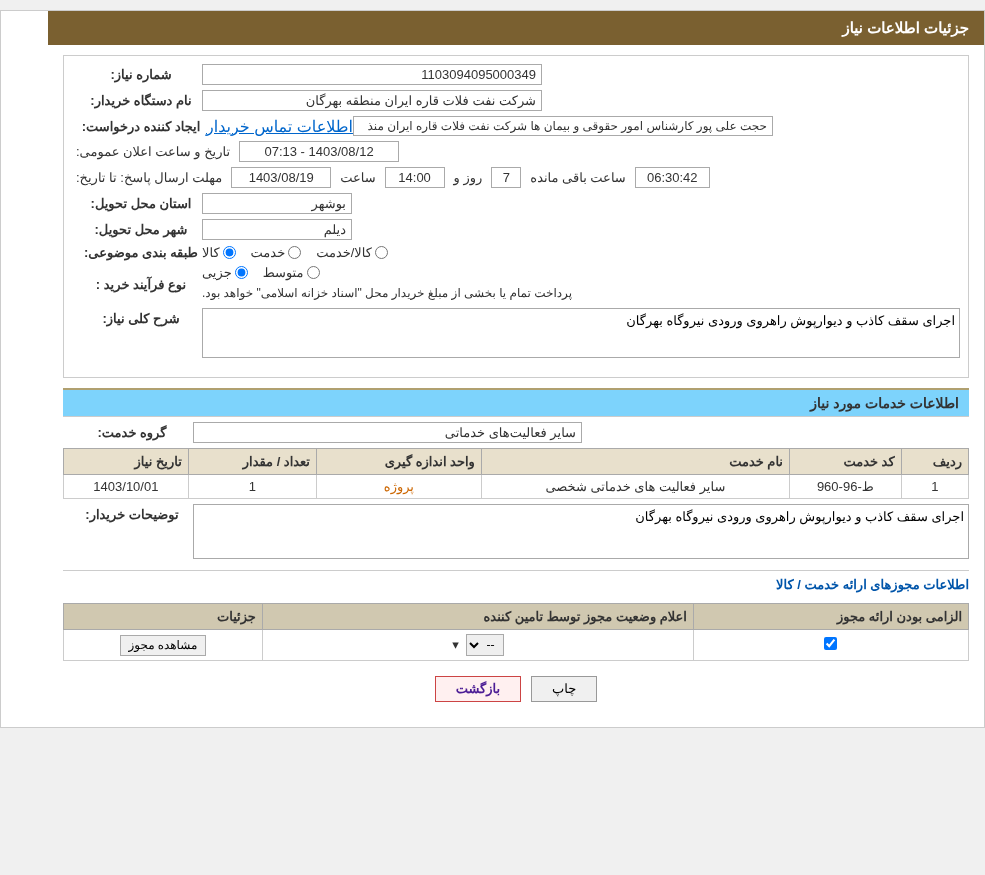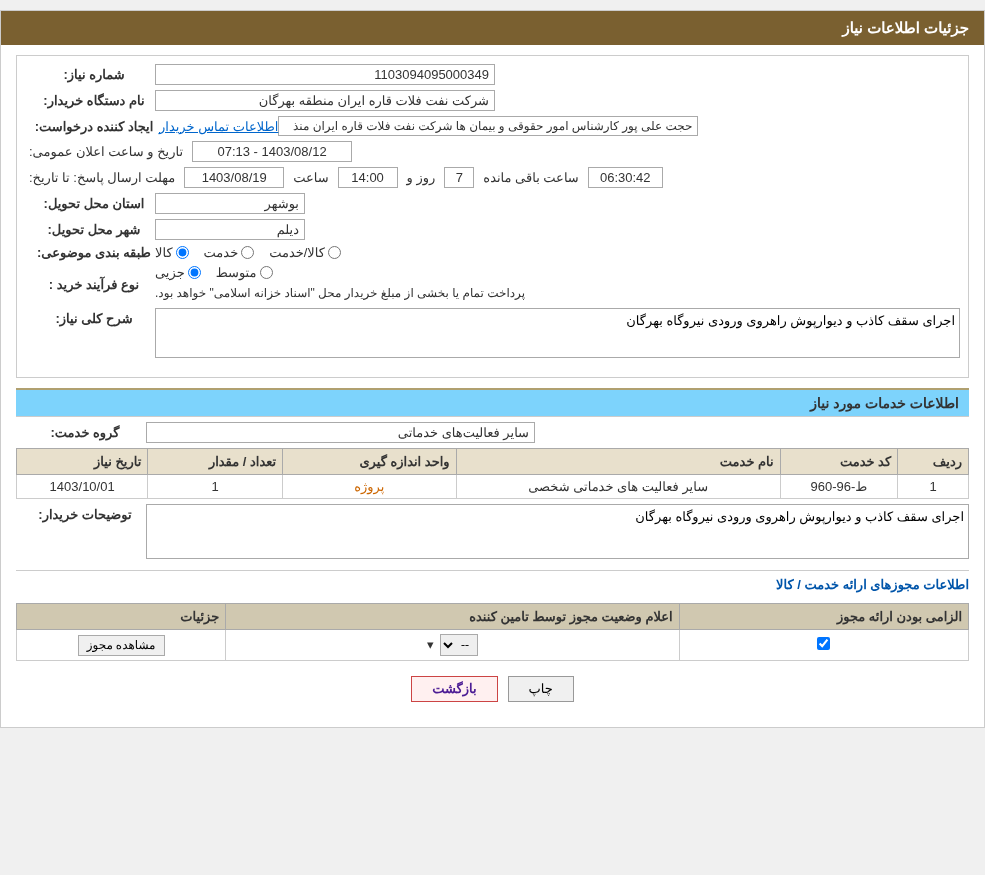--- a/index.html
+++ b/index.html
@@ -8,20 +8,21 @@
       font-size: 13px;
       background: #f0f0f0;
       direction: rtl;
       color: #333;
     }
     .page-wrapper {
       max-width: 985px;
       margin: 10px auto;
       background: #fff;
       border: 1px solid #ccc;
+      padding-left: 47px;
     }
     .header-bar {
       background: #7a6030;
       color: #fff;
       text-align: right;
       padding: 8px 15px;
       font-size: 15px;
       font-weight: bold;
     }
     .content {
@@ -221,21 +222,21 @@
         <span class="form-label">شماره نیاز:</span>
       </div>
 
       <div class="form-row">
         <span class="form-value wide">شرکت نفت فلات قاره ایران منطقه بهرگان</span>
         <span class="form-label">نام دستگاه خریدار:</span>
       </div>
 
       <div class="form-row">
         <span class="form-value" style="width:420px; font-size:12px;">حجت علی پور کارشناس امور حقوقی و بیمان ها شرکت نفت فلات قاره ایران منذ</span>
-        <span class="link-blue" style="margin-left:4px; font-size:13px;">اطلاعات تماس خریدار</span>
+        <span class="link-blue" style="margin-left:4px; font-size:16px;">اطلاعات تماس خریدار</span>
         <span class="form-label">ایجاد کننده درخواست:</span>
       </div>
 
       <div class="date-row">
         <span class="date-box" style="width:160px;">1403/08/12 - 07:13</span>
         <span class="inline-label">تاریخ و ساعت اعلان عمومی:</span>
       </div>
 
       <div class="date-row">
         <span class="date-box" style="width:75px;">06:30:42</span>

